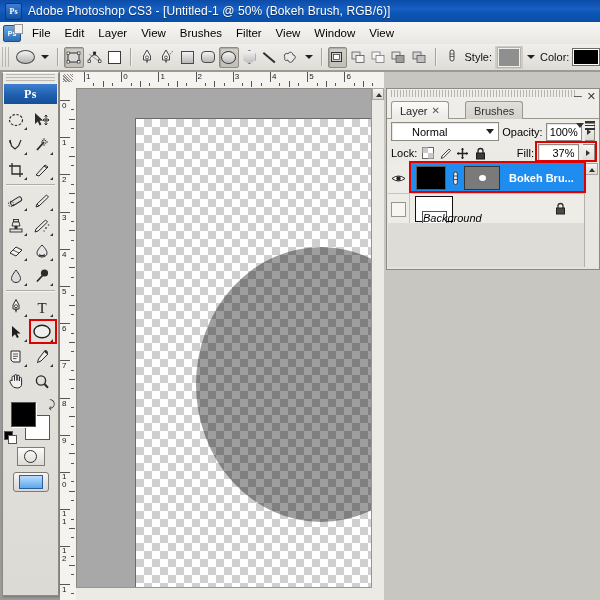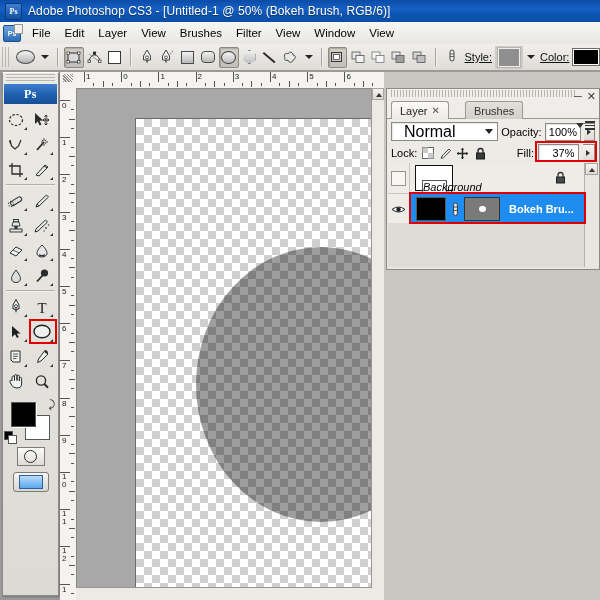--- a/index.html
+++ b/index.html
@@ -90,21 +90,21 @@
     background:linear-gradient(to bottom,#f2f2f2,#b9b9b9);}
   .el-f{width:13px;height:11px;border:1.4px solid #3a3a3a;border-radius:50%;
     background:linear-gradient(to bottom,#f6f6f6,#bcbcbc);}
   .poly-f{width:12px;height:12px;
     background:linear-gradient(to bottom,#f2f2f2,#bdbdbd);
     border:1px solid #4a4a4a;
     clip-path:polygon(50% 0,93% 25%,93% 75%,50% 100%,7% 75%,7% 25%);}
   .line-g{width:14px;height:12px;position:relative;}
   .line-g:after{content:"";position:absolute;left:1px;top:1px;width:15px;height:1.6px;
     background:#2f2f2f;transform:rotate(40deg);transform-origin:left top;}
-  .opt-label{font-size:11px;color:#111;margin:0 3px 0 2px;text-decoration:underline;}
+  .opt-label{font-size:11px;color:#111;margin:0 3px 0 2px;}
   .style-swatch{
     width:20px;height:17px;background:#8f8f8f;border:1px solid #f0efec;
     box-shadow:0 0 0 1px #b7b4ad;
   }
   .style-box{background:#cfccc5;padding:2px 3px;display:flex;align-items:center;}
   .color-swatch{width:28px;height:16px;background:#000;border:1px solid #6e6b65;
     box-shadow:inset 0 0 0 1px #fff;}
 
   
   .toolbox{
@@ -227,21 +227,21 @@
   .tab-x{font-size:10px;color:#555;}
   .panel-menu{position:absolute;right:4px;top:22px;display:flex;align-items:center;gap:1px;}
   .pm-tri{width:0;height:0;border-left:4px solid transparent;border-right:4px solid transparent;
     border-top:5px solid #333;}
   .pm-lines{display:flex;flex-direction:column;gap:2px;}
   .pm-lines i{display:block;width:10px;height:1.5px;background:#333;}
 
   .row-mode{display:flex;align-items:center;padding:3px 4px 2px 4px;gap:3px;}
   .blend-select{
     width:112px;height:17px;background:#fff;border:1px solid #8d8a83;
-    display:flex;align-items:center;padding-left:12px;font-size:16px;color:#000;
+    display:flex;align-items:center;padding-left:20px;font-size:11px;color:#000;
     position:relative;box-shadow:inset 1px 1px 1px rgba(0,0,0,.1);
   }
   .blend-select .caret{
     position:absolute;right:4px;top:6px;width:0;height:0;
     border-left:4px solid transparent;border-right:4px solid transparent;border-top:5px solid #222;}
   .lbl{font-size:11px;color:#000;}
   .numfield{
     height:16px;background:#fff;border:1px solid #8d8a83;
     display:flex;align-items:center;justify-content:flex-end;
     padding:0 3px;font-size:11px;color:#000;
@@ -855,54 +855,54 @@
       <div class="numfield" style="width:34px">
         <span>37%</span>
       </div>
       <div class="spin">
           <i></i>
         </div>
       <div class="fill-hl"></div>
     </div>
 
     <div class="layerlist">
+      <div class="layer-row selected">
+        <div class="eye-cell">
+          <svg width="15" height="11" viewBox="0 0 15 11">
+            <path d="M1 5.5 Q7.5 0.5 14 5.5 Q7.5 10.5 1 5.5 Z" fill="#fff" stroke="#222" stroke-width="1"></path>
+            <circle cx="7.5" cy="5.5" r="2.2" fill="#222"></circle>
+          </svg>
+        </div>
+        <div class="thumb-black"></div>
+        <div class="link-ico">
+          <svg width="9" height="15" viewBox="0 0 9 15">
+            <rect x="2.6" y="1" width="3.8" height="12.5" rx="1.9" fill="#e8e8e8" stroke="#333" stroke-width=".9"></rect>
+            <path d="M2.6 5 L6.4 5 M2.6 8.5 L6.4 8.5" stroke="#333" stroke-width=".8"></path>
+          </svg>
+        </div>
+        <div class="thumb-mask">
+          <div class="mask-el"></div>
+        </div>
+        <div class="layer-name">Bokeh Bru...</div>
+        <div class="layer-hl"></div>
+      </div>
+
       <div class="layer-row">
         <div class="eye-cell">
           <div class="eye-box"></div>
         </div>
         <div class="thumb-white"></div>
         <div class="layer-name bg">Background</div>
         <div class="bg-lock">
           <svg width="13" height="13" viewBox="0 0 13 13">
             <path d="M4 6 L4 4 A2.5 2.5 0 0 1 9 4 L9 6" fill="none" stroke="#333" stroke-width="1.3"></path>
             <rect x="2.5" y="6" width="8" height="6" fill="#4a4a4a" stroke="#222"></rect>
           </svg>
         </div>
       </div>
-
-      <div class="layer-row selected">
-        <div class="eye-cell">
-          <svg width="15" height="11" viewBox="0 0 15 11">
-            <path d="M1 5.5 Q7.5 0.5 14 5.5 Q7.5 10.5 1 5.5 Z" fill="#fff" stroke="#222" stroke-width="1"></path>
-            <circle cx="7.5" cy="5.5" r="2.2" fill="#222"></circle>
-          </svg>
-        </div>
-        <div class="thumb-black"></div>
-        <div class="link-ico">
-          <svg width="9" height="15" viewBox="0 0 9 15">
-            <rect x="2.6" y="1" width="3.8" height="12.5" rx="1.9" fill="#e8e8e8" stroke="#333" stroke-width=".9"></rect>
-            <path d="M2.6 5 L6.4 5 M2.6 8.5 L6.4 8.5" stroke="#333" stroke-width=".8"></path>
-          </svg>
-        </div>
-        <div class="thumb-mask">
-          <div class="mask-el"></div>
-        </div>
-        <div class="layer-name">Bokeh Bru...</div>
-        <div class="layer-hl"></div>
-      </div>
     </div>
 
     <div class="panel-empty"></div>
 
     <div class="panel-vscroll">
       <div class="pvs-arrow">
           <i></i>
         </div>
     </div>
   </div>

